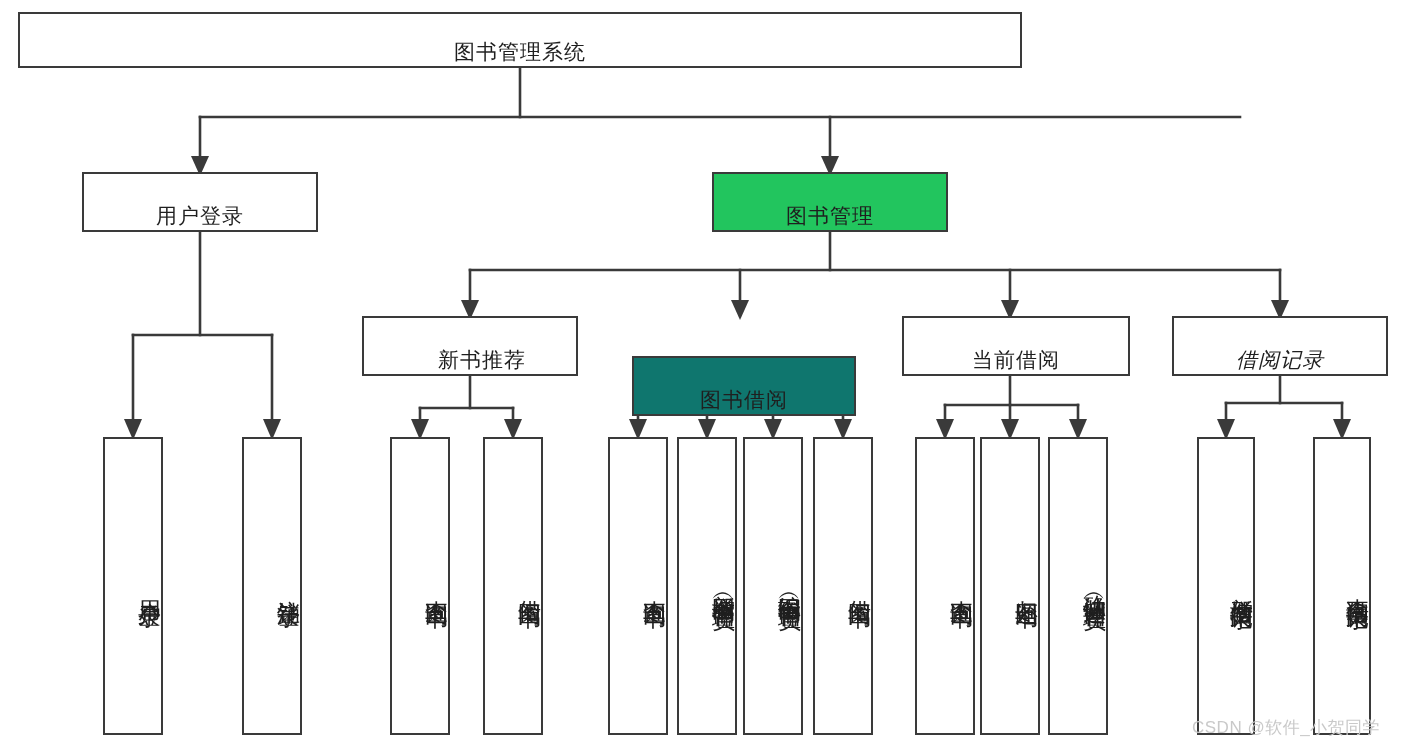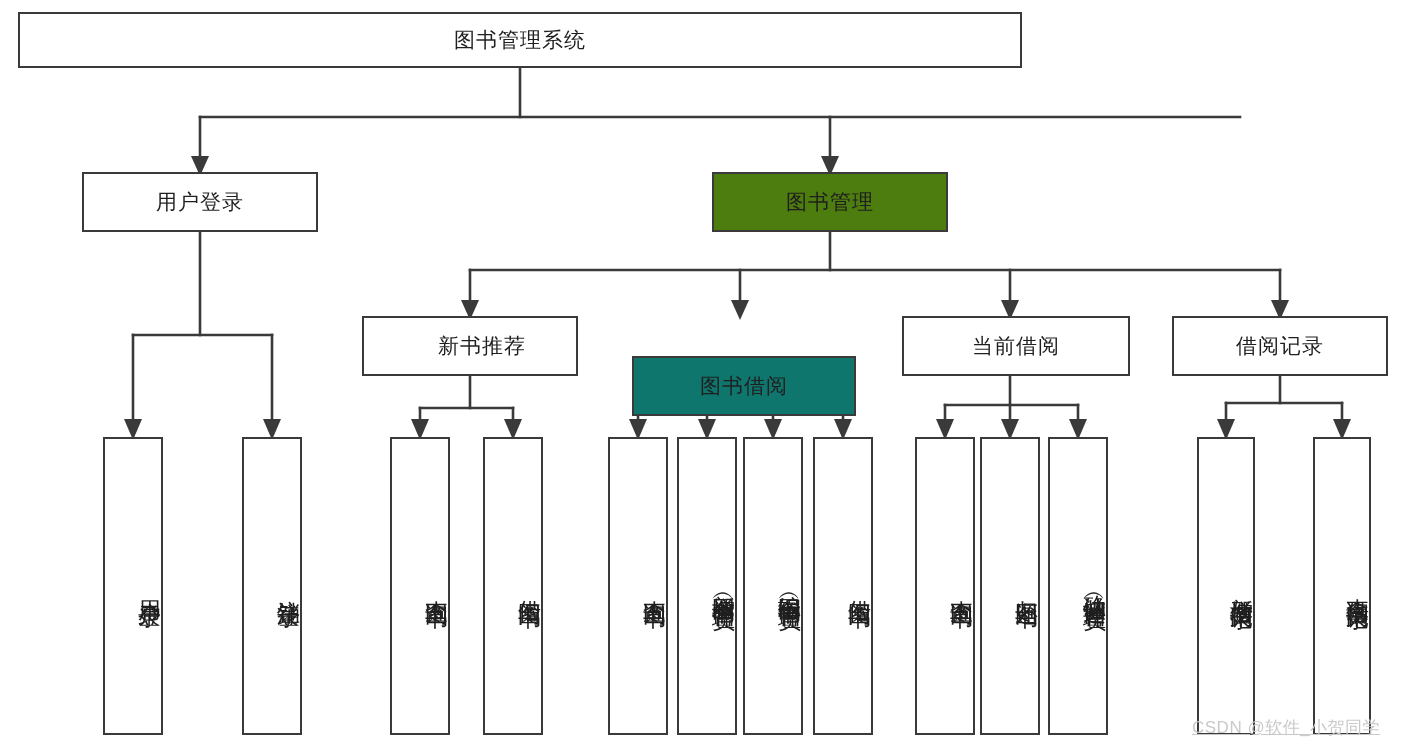--- a/index.html
+++ b/index.html
@@ -24,21 +24,21 @@
     width: 1405px;
     height: 747px;
     pointer-events: none;
   }
   .node {
     position: absolute;
     box-sizing: border-box;
     background: #ffffff;
     border: 2px solid #3a3a3a;
     display: flex;
-    align-items: center;
+    align-items: flex-end;
     justify-content: center;
     color: #1f1f1f;
   }
   .node.horiz {
     font-size: 21px;
     letter-spacing: 1px;
   }
   .node.vert {
     writing-mode: vertical-rl;
     text-orientation: upright;
@@ -55,21 +55,20 @@
     text-orientation: upright;
     white-space: nowrap;
   }
   .watermark {
     position: absolute;
     color: #c9c9c9;
     font-size: 17px;
     letter-spacing: 0.5px;
     white-space: nowrap;
     user-select: none;
-    text-decoration: underline;
   }
 </style>
 </head>
 <body>
 
 <div id="canvas">
 
   <svg id="wires" viewBox="0 0 1405 747" xmlns="http://www.w3.org/2000/svg">
     <defs>
       <marker id="arrow" markerWidth="10" markerHeight="12" refX="1" refY="6" orient="auto" markerUnits="userSpaceOnUse">
@@ -150,34 +149,34 @@
     </g>
   </svg>
 
   <div class="node horiz" style="left: 18px; top: 12px; width: 1004px; height: 56px; border-color: rgb(58, 58, 58); background: rgb(255, 255, 255); color: rgb(31, 31, 31);">
     <span>图书管理系统</span>
   </div>
 
   <div class="node horiz" style="left: 82px; top: 172px; width: 236px; height: 60px; border-color: rgb(58, 58, 58); background: rgb(255, 255, 255); color: rgb(31, 31, 31);">
     <span>用户登录</span>
   </div>
-  <div class="node horiz" style="left: 712px; top: 172px; width: 236px; height: 60px; border-color: rgb(58, 58, 58); background: #4d7c0f; color: rgb(31, 31, 31);">
+  <div class="node horiz" style="left: 712px; top: 172px; width: 236px; height: 60px; border-color: rgb(58, 58, 58); background: #22c55e; color: rgb(31, 31, 31);">
     <span>图书管理</span>
   </div>
 
   <div class="node horiz" style="left: 362px; top: 316px; width: 216px; height: 60px; border-color: rgb(58, 58, 58); background: rgb(255, 255, 255); color: rgb(31, 31, 31); padding-left: 24px;">
     <span>新书推荐</span>
   </div>
   <div class="node horiz" style="left: 632px; top: 316px; width: 224px; height: 60px; border-color: rgb(58, 58, 58); background: #0f766e; color: rgb(31, 31, 31); margin-top: 40px;">
     <span>图书借阅</span>
   </div>
   <div class="node horiz" style="left: 902px; top: 316px; width: 228px; height: 60px; border-color: rgb(58, 58, 58); background: rgb(255, 255, 255); color: rgb(31, 31, 31);">
     <span>当前借阅</span>
   </div>
-  <div class="node horiz" style="left: 1172px; top: 316px; width: 216px; height: 60px; border-color: rgb(58, 58, 58); background: rgb(255, 255, 255); color: rgb(31, 31, 31);">
+  <div class="node horiz" style="left: 1172px; top: 316px; width: 216px; height: 60px; border-color: rgb(58, 58, 58); background: rgb(255, 255, 255); color: rgb(31, 31, 31); font-style: italic;">
     <span>借阅记录</span>
   </div>
 
   <div class="node vert" style="left: 103px; top: 437px; width: 60px; height: 298px; border-color: rgb(58, 58, 58); background: rgb(255, 255, 255); color: rgb(31, 31, 31);">
     <span class="vtext">用户登录</span>
   </div>
   <div class="node vert" style="left: 242px; top: 437px; width: 60px; height: 298px; border-color: rgb(58, 58, 58); background: rgb(255, 255, 255); color: rgb(31, 31, 31);">
     <span class="vtext">注销登录</span>
   </div>
   <div class="node vert" style="left: 390px; top: 437px; width: 60px; height: 298px; border-color: rgb(58, 58, 58); background: rgb(255, 255, 255); color: rgb(31, 31, 31);">

